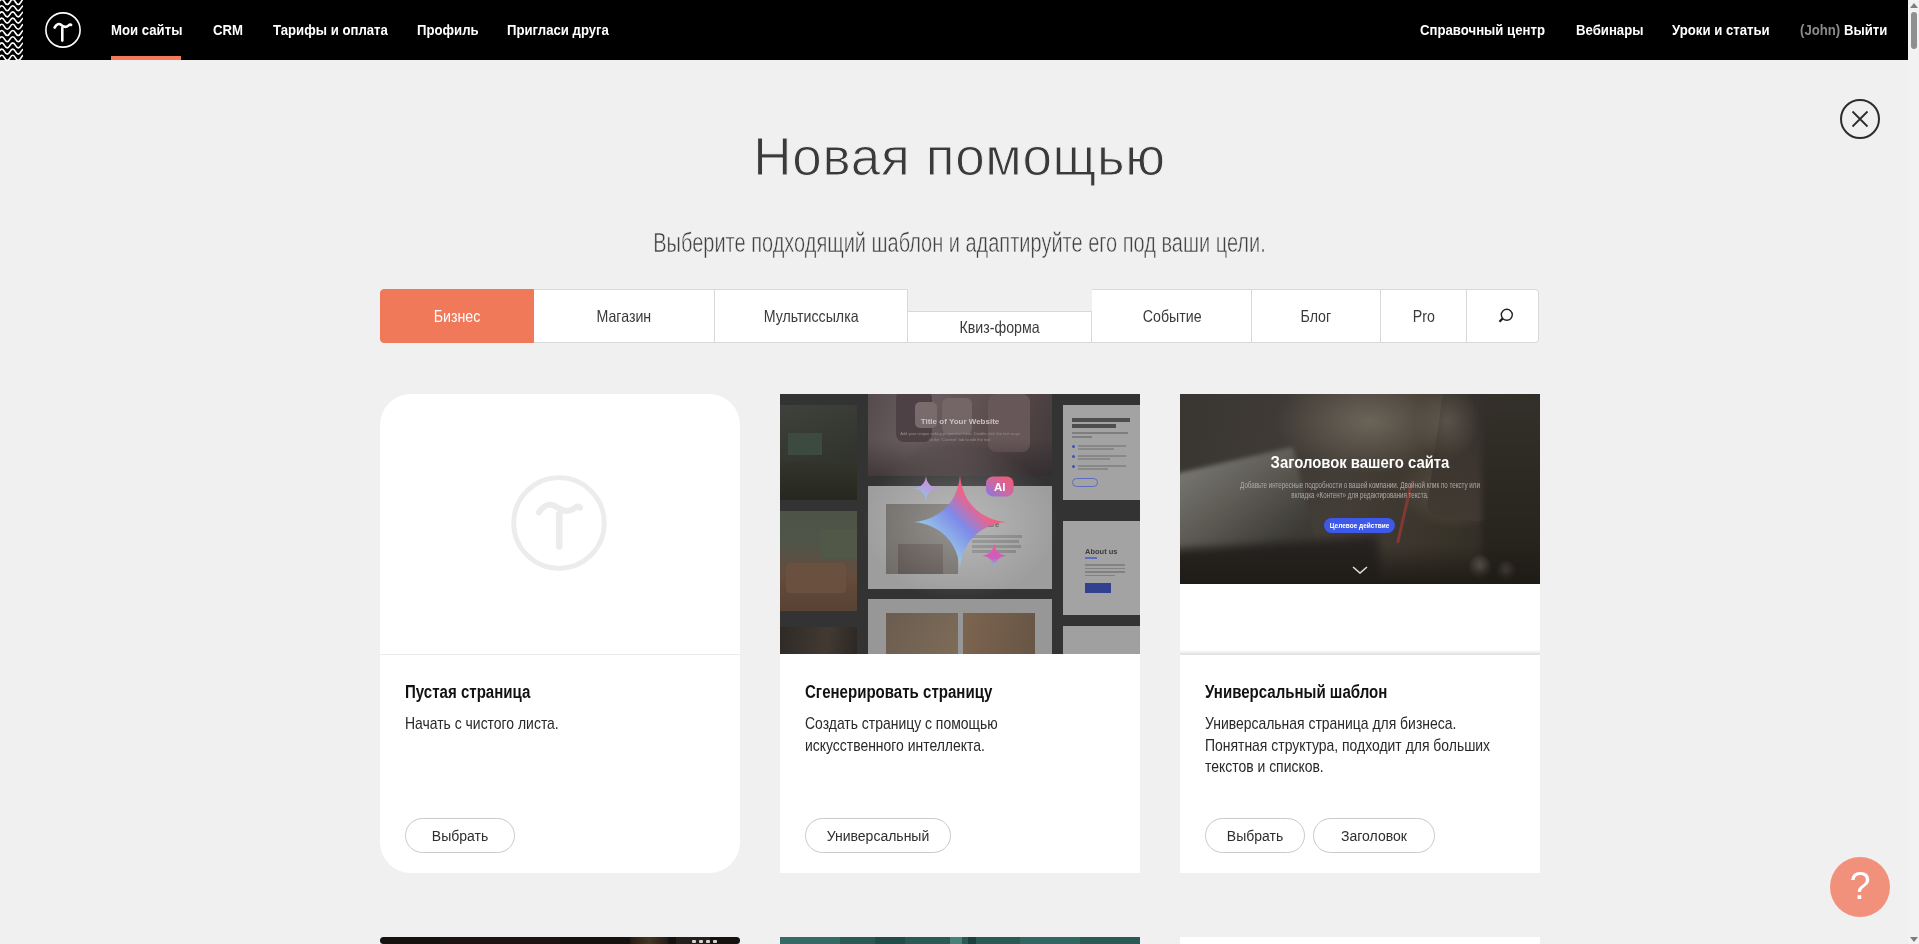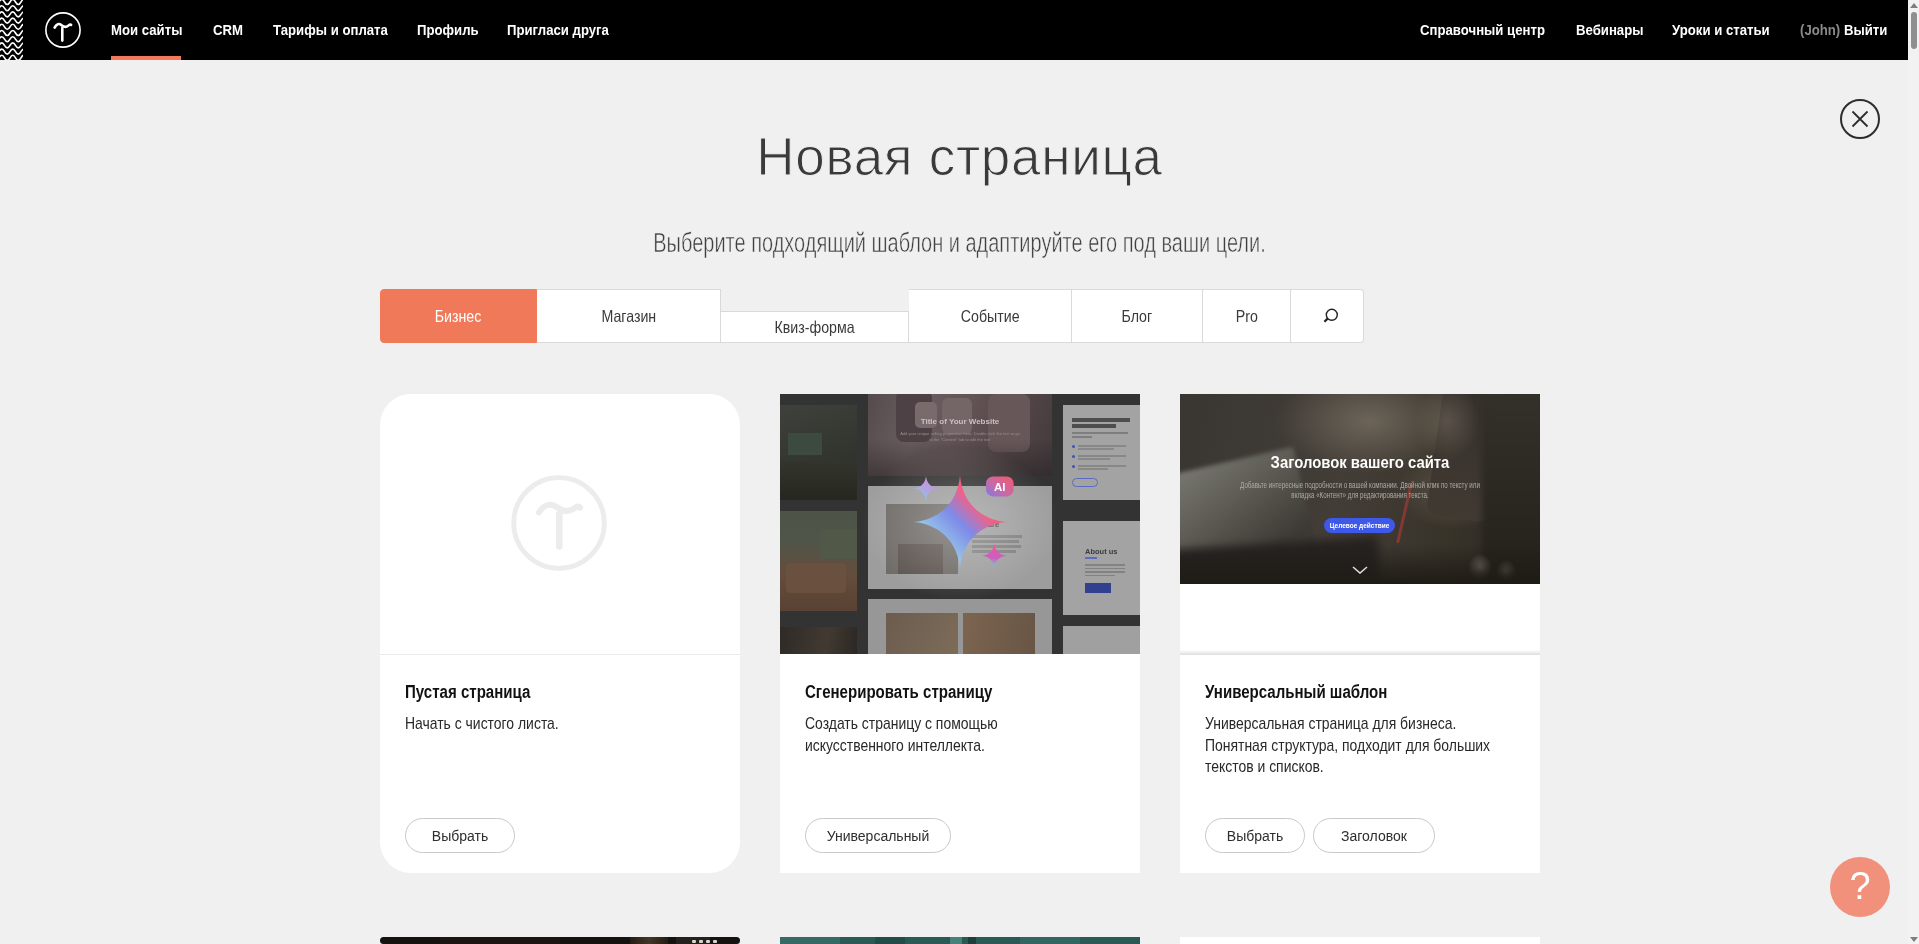--- a/index.html
+++ b/index.html
@@ -73,29 +73,32 @@
   <div class="nitem" style="left:1672px;">Уроки и статьи</div>
   <div class="nitem" style="left:1800px;"><span style="color:#8a8a8a;">(John)</span> Выйти</div>
   <div id="underline"></div>
 </div>
 
 <svg id="close" viewBox="0 0 40 40">
   <circle cx="20" cy="20" r="19" fill="none" stroke="#2d2d2d" stroke-width="2"></circle>
   <path d="M12.5 12.5 L27.5 27.5 M27.5 12.5 L12.5 27.5" stroke="#2d2d2d" stroke-width="1.8"></path>
 </svg>
 
-<div id="h1">Новая страница</div>
+<div id="h1">Новая помощью</div>
 <div id="sub">Выберите подходящий шаблон и адаптируйте его под ваши цели.</div>
 
 <div id="tabs">
   <div class="tab first active" style="width:157px;">
       <span>Бизнес</span>
     </div>
   <div class="tab" style="width:184px;">
       <span>Магазин</span>
+    </div>
+  <div class="tab" style="width:197px;">
+      <span>Мультиссылка</span>
     </div>
   <div class="tab" style="width:188px;margin-top:22px;">
       <span>Квиз-форма</span>
     </div>
   <div class="tab" style="width:163px;">
       <span>Событие</span>
     </div>
   <div class="tab" style="width:131px;">
       <span>Блог</span>
     </div>

